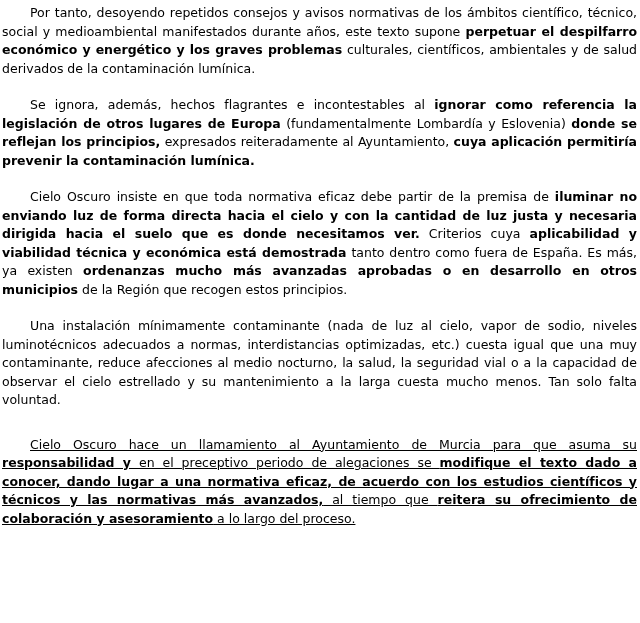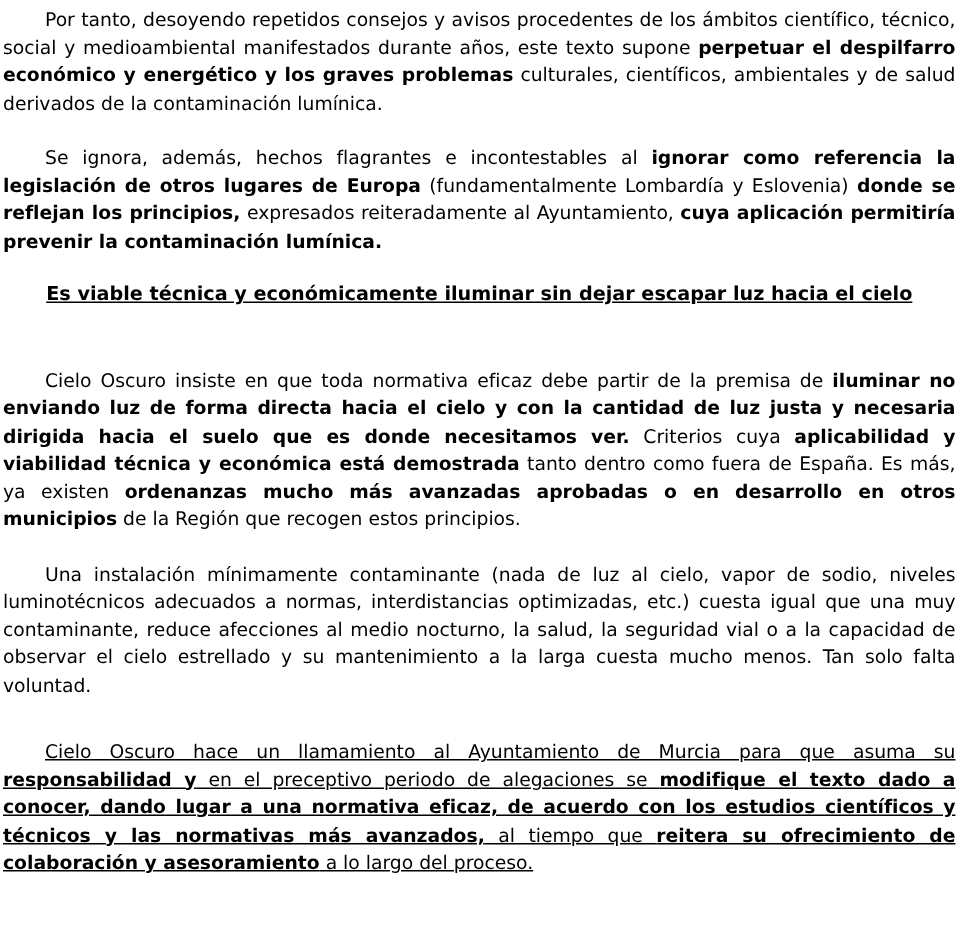--- a/index.html
+++ b/index.html
@@ -38,24 +38,23 @@
     font-size: 12.8px;
     font-weight: bold;
   }
   .bold { font-weight: bold; }
   .underline { text-decoration: underline; }
 </style>
 </head>
 <body>
 
 <div class="page">
-  <p class="para"><span>Por tanto, desoyendo repetidos consejos y avisos procedentes de los ámbitos científico, técnico, social y medioambiental manifestados durante años, este texto supone </span><span class="bold">perpetuar el despilfarro económico y energético y los graves problemas</span><span> culturales, científicos, ambientales y de salud derivados de la contaminación lumínica.</span></p>
+  <p class="para"><span>Por tanto, desoyendo repetidos consejos y avisos normativas de los ámbitos científico, técnico, social y medioambiental manifestados durante años, este texto supone </span><span class="bold">perpetuar el despilfarro económico y energético y los graves problemas</span><span> culturales, científicos, ambientales y de salud derivados de la contaminación lumínica.</span></p>
 
   <p class="para"><span>Se ignora, además, hechos flagrantes e incontestables al </span><span class="bold">ignorar como referencia la legislación de otros lugares de Europa</span><span> (fundamentalmente Lombardía y Eslovenia) </span><span class="bold">donde se reflejan los principios,</span><span> expresados reiteradamente al Ayuntamiento, </span><span class="bold">cuya aplicación permitiría prevenir la contaminación lumínica.</span></p>
 
-  <h2 class="heading"><span class="bold underline">Es viable técnica y económicamente iluminar sin dejar escapar luz hacia el cielo</span></h2>
 
   <p class="para"><span>Cielo Oscuro insiste en que toda normativa eficaz debe partir de la premisa de </span><span class="bold">iluminar no enviando luz de forma directa hacia el cielo y con la cantidad de luz justa y necesaria dirigida hacia el suelo que es donde necesitamos ver.</span><span> Criterios cuya </span><span class="bold">aplicabilidad y viabilidad técnica y económica está demostrada</span><span> tanto dentro como fuera de España. Es más, ya existen </span><span class="bold">ordenanzas mucho más avanzadas aprobadas o en desarrollo en otros municipios</span><span> de la Región que recogen estos principios.</span></p>
 
   <p class="para para-gap-large"><span>Una instalación mínimamente contaminante (nada de luz al cielo, vapor de sodio, niveles luminotécnicos adecuados a normas, interdistancias optimizadas, etc.) cuesta igual que una muy contaminante, reduce afecciones al medio nocturno, la salud, la seguridad vial o a la capacidad de observar el cielo estrellado y su mantenimiento a la larga cuesta mucho menos. Tan solo falta voluntad.</span></p>
 
   <p class="para"><span>Cielo Oscuro hace un llamamiento al Ayuntamiento de Murcia para que asuma su </span><span class="bold">responsabilidad y</span><span> en el preceptivo periodo de alegaciones se </span><span class="bold">modifique el texto dado a conocer, dando lugar a una normativa eficaz, de acuerdo con los estudios científicos y técnicos y las normativas más avanzados,</span><span> al tiempo que </span><span class="bold">reitera su ofrecimiento de colaboración y asesoramiento</span><span> a lo largo del proceso.</span></p>
 </div>
 
 </body></html>

